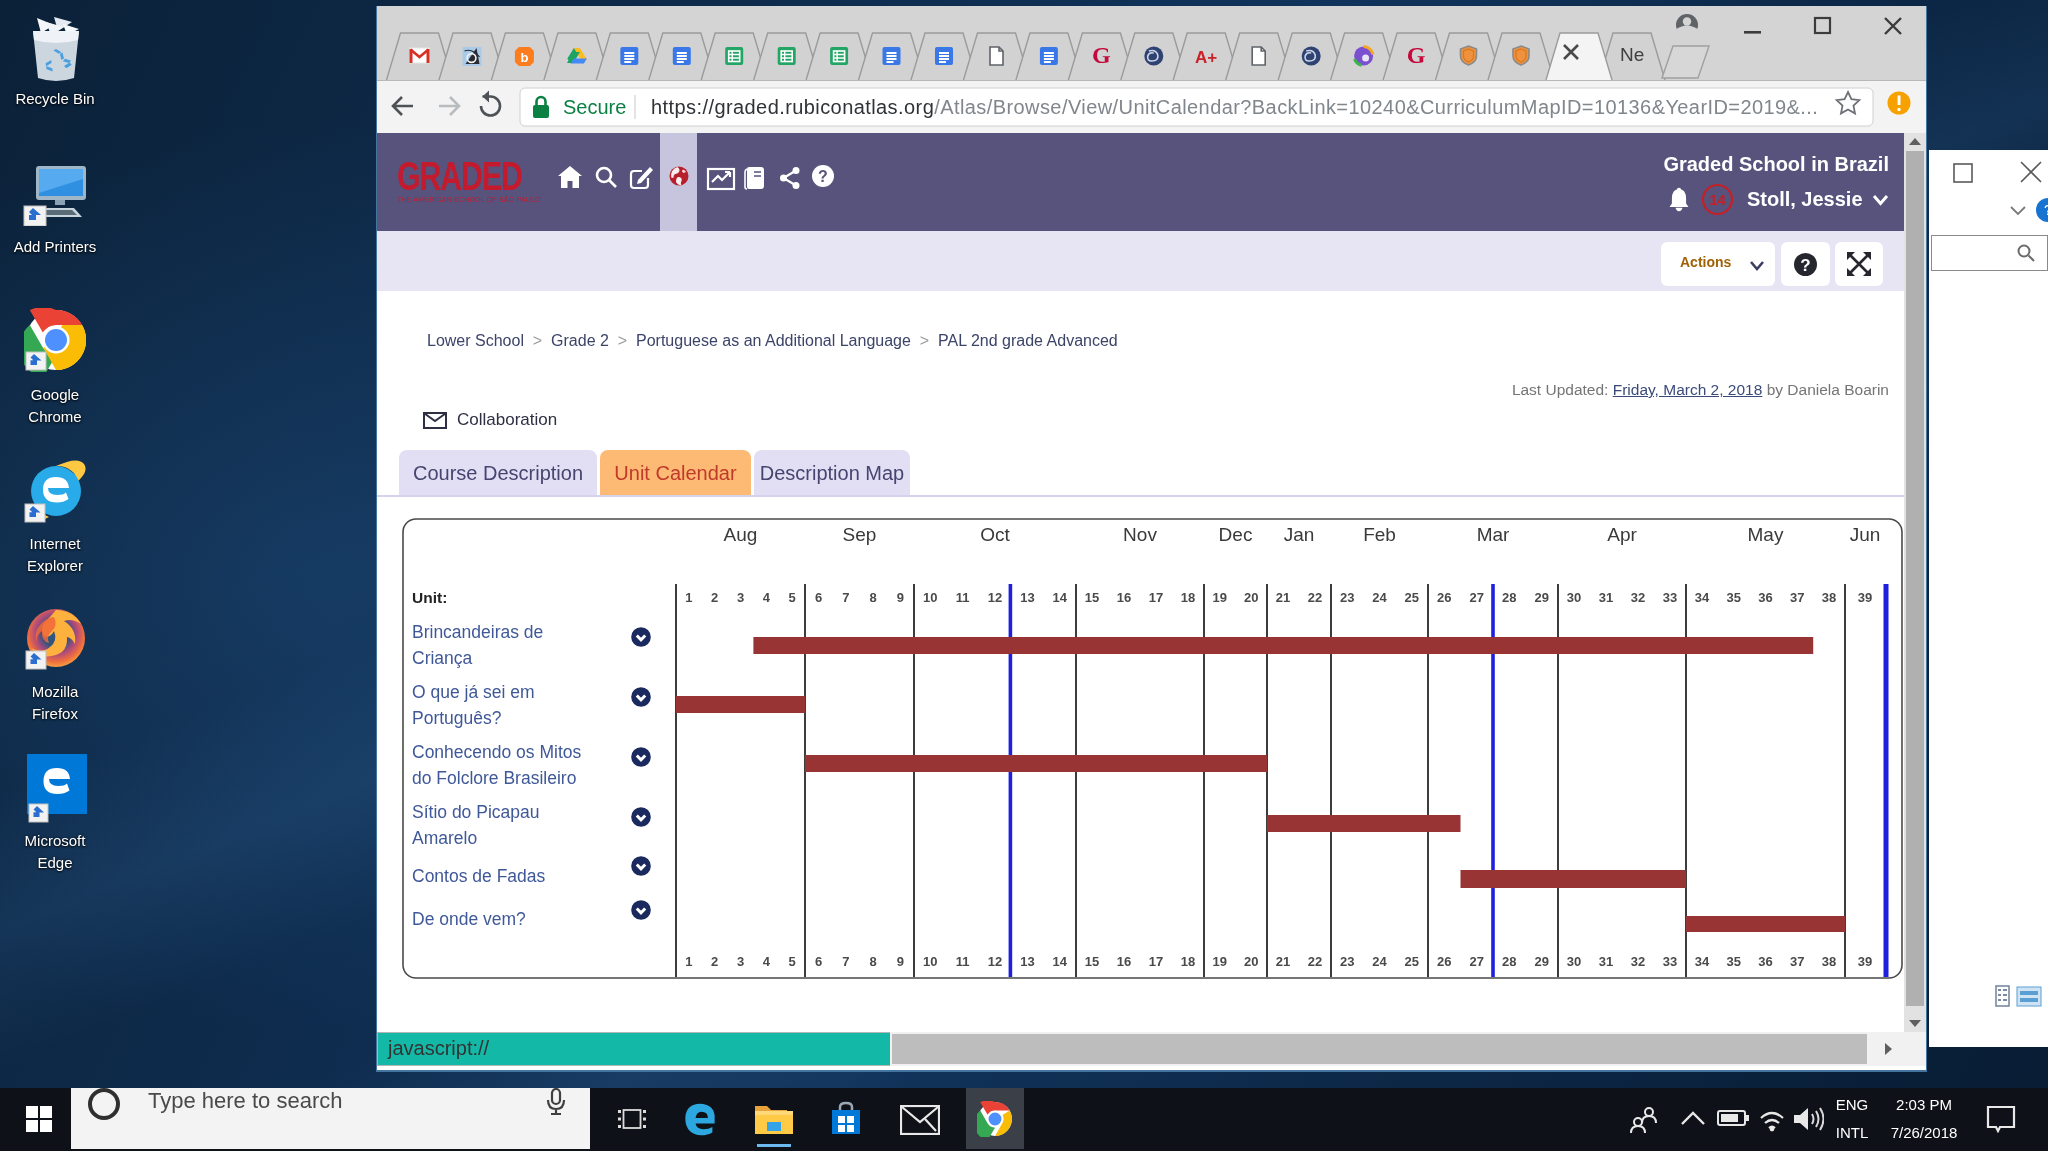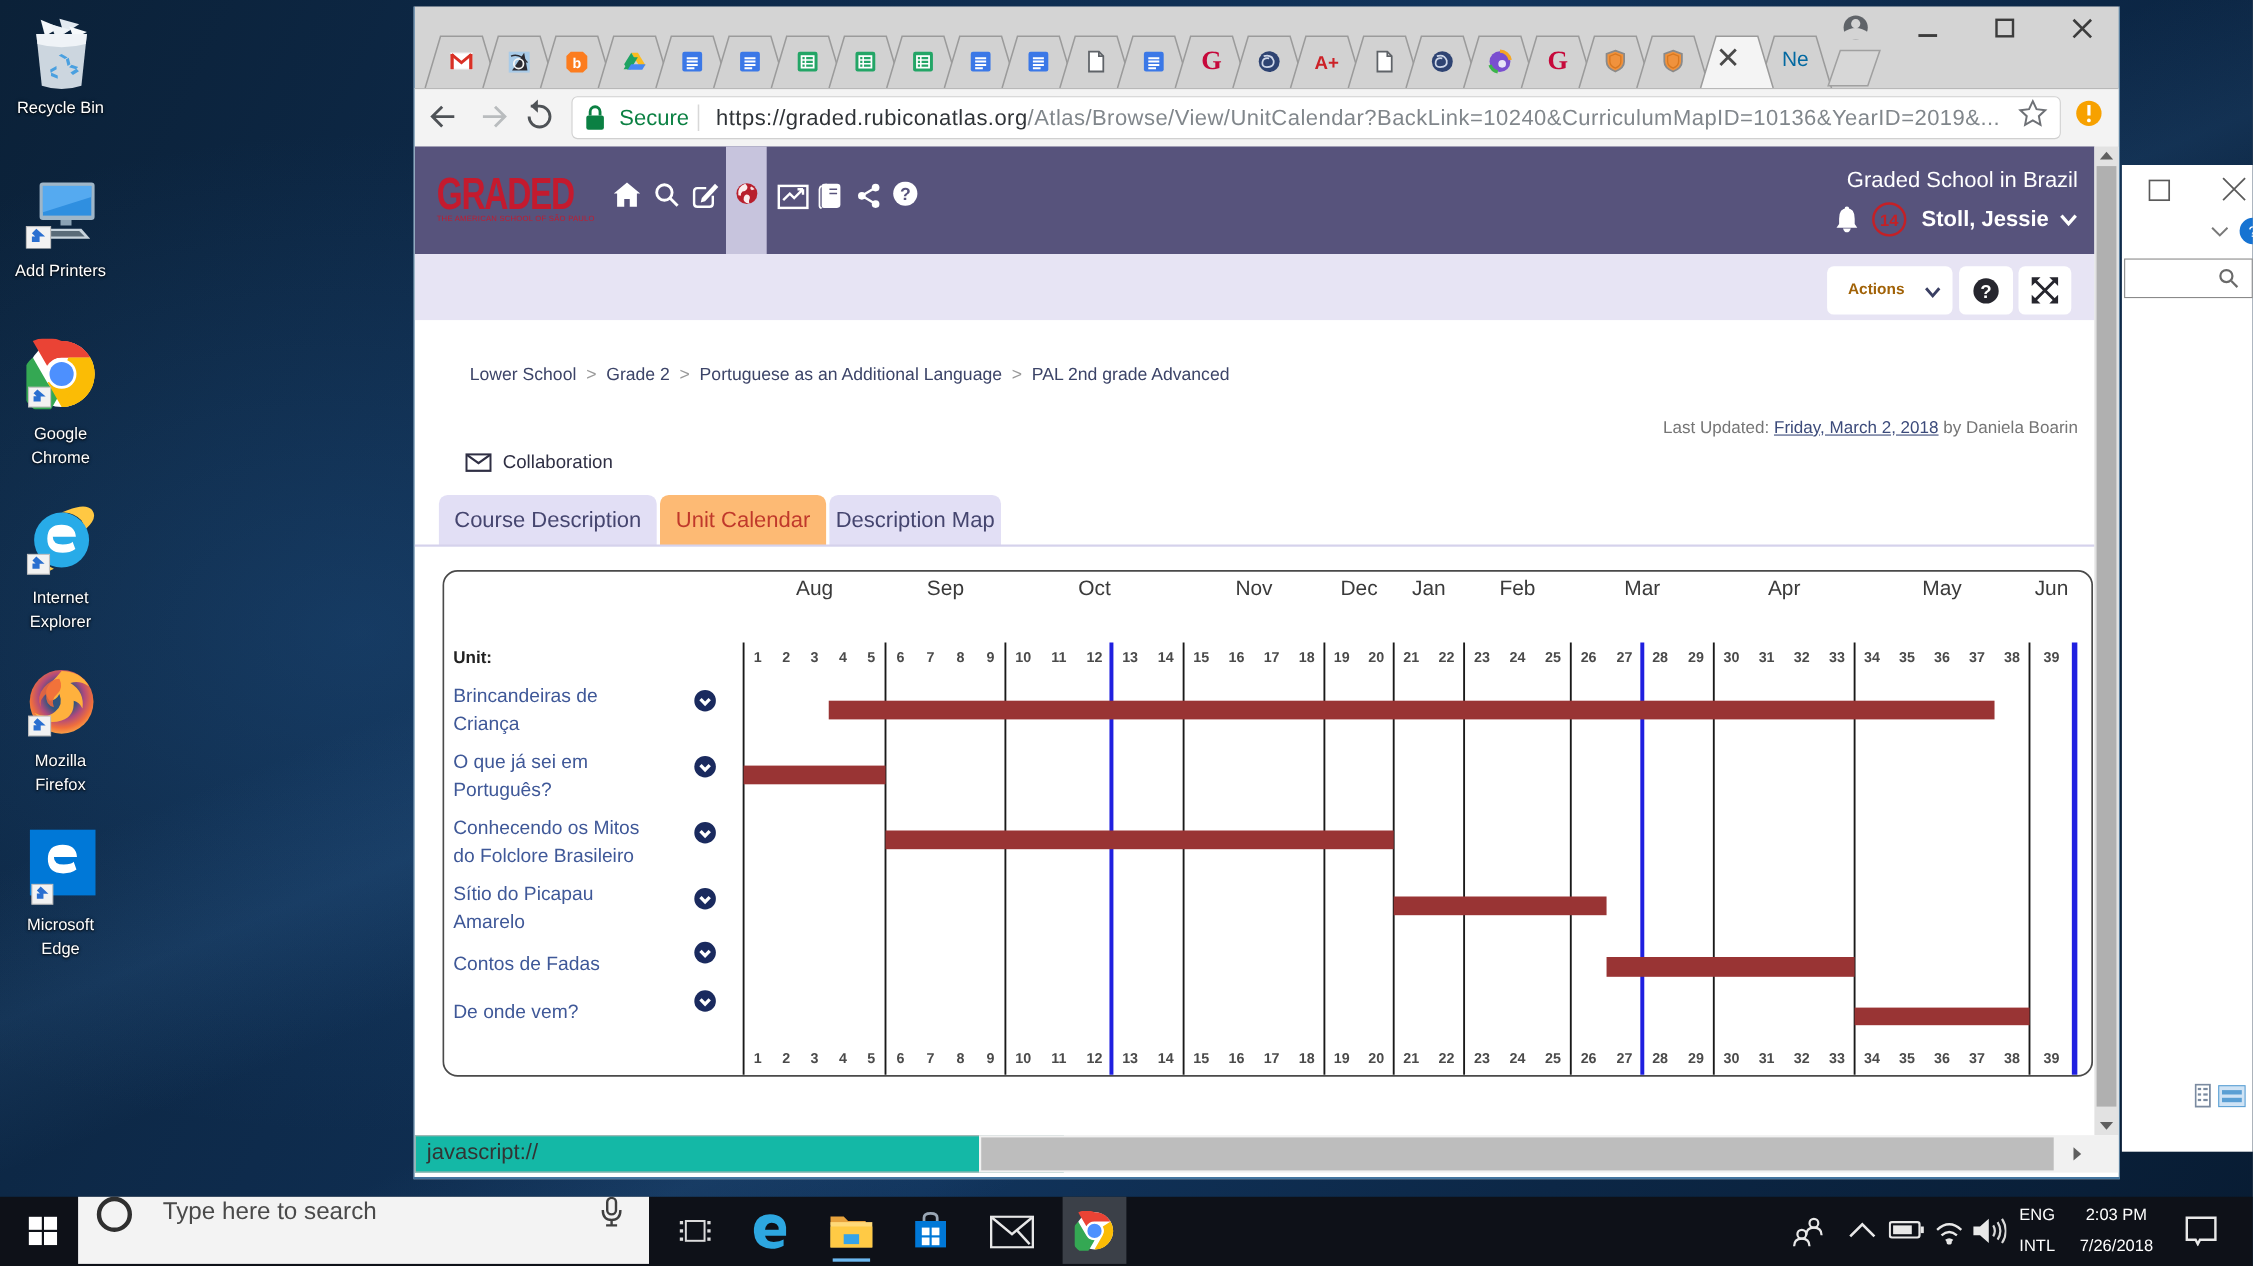--- a/index.html
+++ b/index.html
@@ -263,21 +263,21 @@
         <path d="M1144.0 43 l5 2 v5 q0 4 -5 6 q-5 -2 -5 -6 v-5 z" fill="none" stroke="#d87820" stroke-width="1.2"></path>
       </g>
 
   <circle cx="1310" cy="19" r="11" fill="#5f6368"></circle>
   <circle cx="1310" cy="15.5" r="4.2" fill="#d4d4d4"></circle>
   <path d="M1298 24 q12 -9 24 0 l0 6 -24 0 z" fill="#d4d4d4"></path>
   <rect x="1367" y="25" width="17" height="2.6" fill="#3c3c3c"></rect>
   <rect x="1438" y="12" width="15" height="15" fill="none" stroke="#3c3c3c" stroke-width="2.2"></rect>
   <path d="M1508 12 L1524 28 M1524 12 L1508 28" stroke="#3c3c3c" stroke-width="2.4"></path>
 </svg>
-<div class="abs" style="left:1243px;top:38px;font-size:19px;color:#0369a1">Ne</div>
+<div class="abs" style="left:1243px;top:38px;font-size:19px;color:#404040">Ne</div>
 <div class="abs" style="left:0;top:74px;width:1549px;height:53px;background:#f3f3f3;border-top:1px solid #b8b8b8;box-sizing:border-box"></div>
 <svg class="abs" style="left:0;top:74px" width="1549" height="53" viewBox="0 0 1549 53">
   <g fill="none" stroke="#4e5256" stroke-width="2.6">
     <path d="M36 26 H17 M25 17 L16 26 L25 35"></path>
     <path d="M62 26 H81 M73 17 L82 26 L73 35" stroke="#b9bcbe"></path>
     <path d="M104 26 a9.5 9.5 0 1 0 9.5 -9.5 l-8 0" fill="none"></path>
         <path d="M112 10.5 l-6.5 6 6.5 6z" fill="#4e5256" stroke="none"></path>
   </g>
   <rect x="143" y="8" width="1353" height="38" rx="5" fill="#fff" stroke="#d0d0d0"></rect>
   <g transform="translate(152,15)">
@@ -330,21 +330,21 @@
       <circle cx="16" cy="3.5" r="3.5"></circle>
           <circle cx="3.5" cy="11" r="3.5"></circle>
           <circle cx="16" cy="18.5" r="3.5"></circle>
       <path d="M3.5 11 L16 3.5 M3.5 11 L16 18.5" stroke="#fff" stroke-width="2.2" fill="none"></path>
     </g>
     <g transform="translate(254,0)">
       <circle cx="11" cy="11" r="11" fill="#fff"></circle>
       <text x="11" y="17" font-size="16" font-weight="700" fill="#57537c" text-anchor="middle">?</text>
     </g>
   </svg>
-  <div class="abs" style="right:37px;top:20px;font-size:20px;font-weight:400;color:#fff;text-align:right">Graded School in Brazil</div>
+  <div class="abs" style="right:37px;top:20px;font-size:20px;font-weight:700;color:#fff;text-align:right">Graded School in Brazil</div>
   <div class="abs" style="right:37px;top:50px;text-align:right">
     <svg width="24" height="26" viewBox="0 0 20 22" style="vertical-align:middle">
       <path d="M10 2 q6 0 6 8 l0 4 2 3 H2 l2-3 0-4 q0-8 6-8z" fill="#fff"></path>
       <circle cx="10" cy="2.5" r="1.8" fill="#fff"></circle>
       <path d="M7 17.5 q1 3 3 3 q2 0 3-3z" fill="#fff"></path>
     </svg>
     <svg width="33" height="33" viewBox="0 0 33 33" style="vertical-align:middle;margin-left:6px">
       <circle cx="16.5" cy="16.5" r="14.5" fill="none" stroke="#c42026" stroke-width="2.2"></circle>
       <text x="16.5" y="22" font-size="15" font-weight="700" fill="#c42026" text-anchor="middle">14</text>
     </svg>

